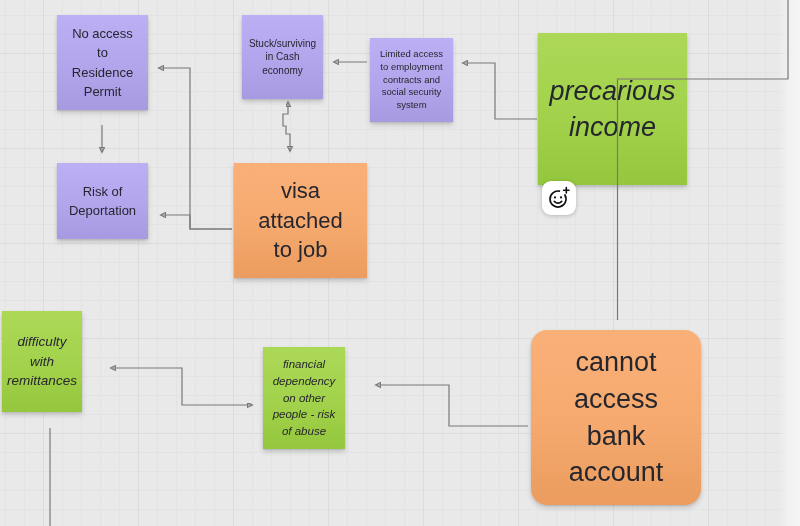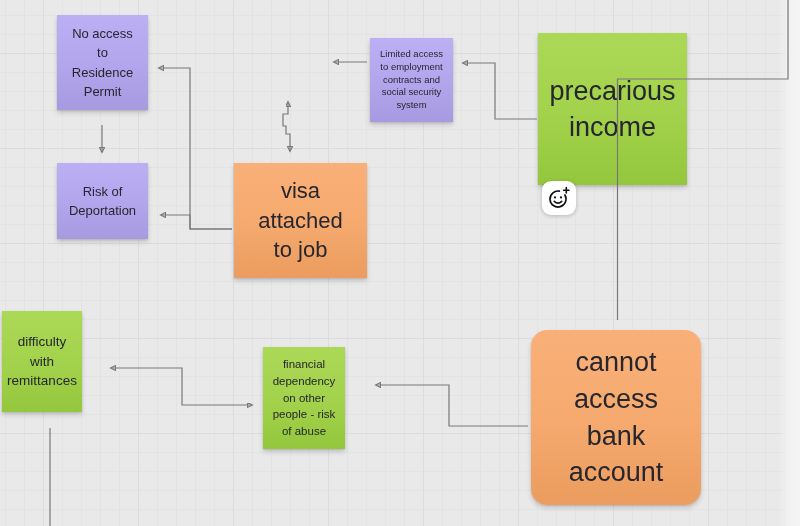--- a/index.html
+++ b/index.html
@@ -25,21 +25,21 @@
   .note{
     position:absolute;
     display:flex;align-items:center;justify-content:center;
     text-align:center;
     color:#26262e;
     white-space:pre-line;
     box-shadow:0 3px 5px rgba(0,0,0,0.15), 0 1px 2px rgba(0,0,0,0.10);
     z-index:2;
   }
   .purple{background:linear-gradient(180deg,#bcaff4 0%,#b2a5ec 55%,#a89ae1 100%);}
-  .green {background:linear-gradient(180deg,#acd857 0%,#a2d24b 55%,#94c73d 100%);}
+  .green {background:linear-gradient(180deg,#acd857 0%,#a2d24b 55%,#94c73d 100%);font-style:italic;}
   .orange{background:linear-gradient(180deg,#f9b078 0%,#f5a96e 55%,#eb9c5e 100%);}
 
   .n-no-access  {left:57px;  top:15px;  width:91px;  height:95px;  font-size:13px;  line-height:1.5;}
   .n-stuck      {left:242px; top:15px;  width:81px;  height:84px;  font-size:10px;  line-height:1.36;}
   .n-limited    {left:370px; top:15px;  width:83px;  height:84px;  font-size:9.5px; line-height:1.36;margin-top:23px;}
   .n-precarious {left:538px; top:33px;  width:149px; height:152px; font-size:27px;  line-height:1.35;}
   .n-risk       {left:57px;  top:163px; width:91px;  height:76px;  font-size:13px;  line-height:1.5;}
   .n-visa       {left:234px; top:163px; width:133px; height:115px; font-size:22px;  line-height:1.34;}
   .n-difficulty {left:2px;   top:311px; width:80px;  height:101px; font-size:13.5px;line-height:1.45;}
   .n-findep     {left:263px; top:347px; width:82px;  height:102px; font-size:11.5px;line-height:1.45;}
@@ -68,20 +68,25 @@
 
   <div class="frame-edge"></div>
 
   <div class="note purple n-no-access">
     <span>No access
 to
 Residence
 Permit</span>
   </div>
 
+  <div class="note purple n-stuck">
+    <span>Stuck/surviving
+in Cash
+economy</span>
+  </div>
 
   <div class="note purple n-limited">
     <span>Limited access
 to employment
 contracts and
 social security
 system</span>
   </div>
 
   <div class="note green n-precarious">

